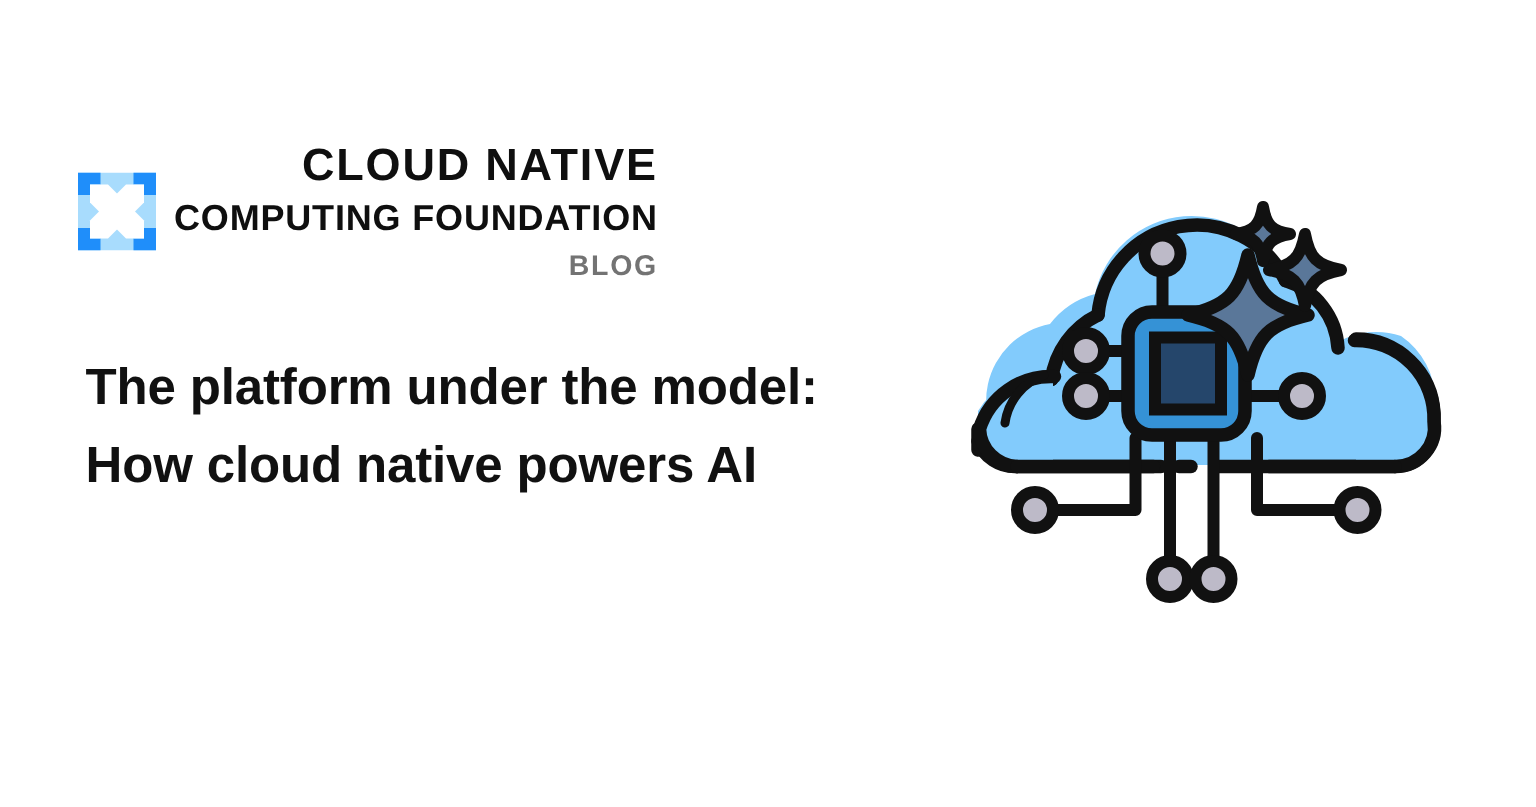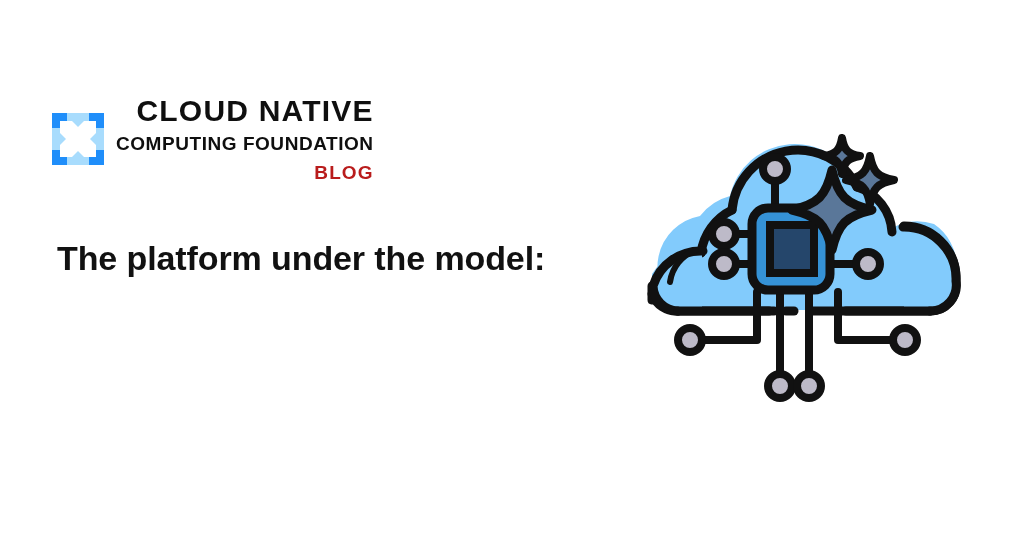--- a/index.html
+++ b/index.html
@@ -44,34 +44,34 @@
     font-family: "Liberation Sans", sans-serif;
     font-size: 30px;
     font-weight: 700;
     letter-spacing: 1.2px;
     color: #0f0f0f;
     line-height: 1.0;
     white-space: nowrap;
   }
   .logo-line2 {
     font-family: "Liberation Sans", sans-serif;
-    font-size: 19px;
+    font-size: 24px;
     font-weight: 700;
     letter-spacing: 0.55px;
     color: #0f0f0f;
     line-height: 1.0;
     margin-top: 8px;
     white-space: nowrap;
   }
   .logo-blog {
     font-family: "Liberation Sans", sans-serif;
     font-size: 19px;
     font-weight: 700;
     letter-spacing: 1.1px;
-    color: #b91c1c;
+    color: #737373;
     line-height: 1.0;
     margin-top: 10px;
     white-space: nowrap;
   }
 
   
   .headline {
     position: absolute;
     left: 57px;
     top: 188px;
@@ -130,20 +130,21 @@
 
     <div class="logo-words">
       <div class="logo-line1">CLOUD NATIVE</div>
       <div class="logo-line2">COMPUTING FOUNDATION</div>
       <div class="logo-blog">BLOG</div>
     </div>
   </div>
 
   <h1 class="headline">
     <span class="hl-line">The platform under the model:</span>
+    <span class="hl-line">How cloud native powers AI</span>
   </h1>
 
   <div class="illustration">
     <svg viewBox="0 0 396 284">
 
       <g>
         <path d="
           M 76 186
           A 52 52 0 0 1 96 92
           A 56 56 0 0 1 126 72

